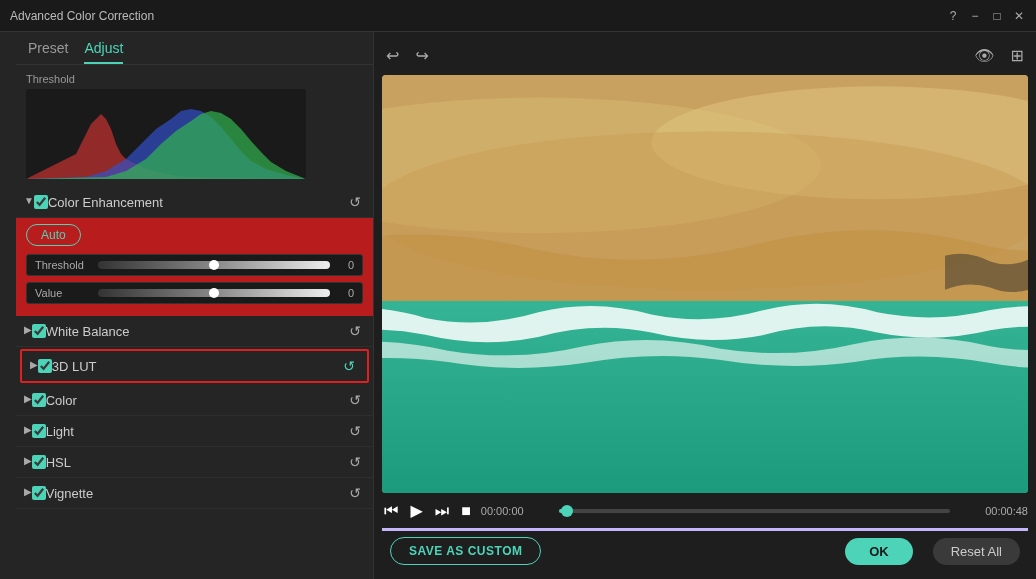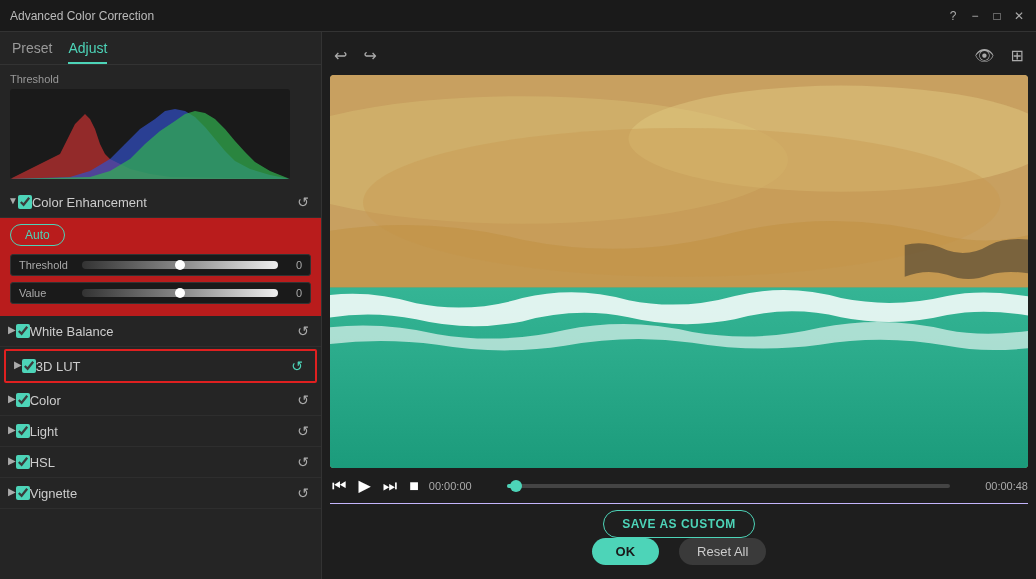--- a/index.html
+++ b/index.html
@@ -37,27 +37,28 @@
       justify-content: center;
       color: #aaa;
       font-size: 12px;
       cursor: pointer;
     }
     .main-layout {
       display: flex;
       height: calc(579px - 32px);
     }
     .left-panel {
-      width: 322px;
+      width: 374px;
       background: #252525;
       display: flex;
       flex-direction: column;
       border-right: 1px solid #333;
       overflow-y: auto;
       flex-shrink: 0;
+      padding-left: 16px;
     }
     .tabs {
       display: flex;
       padding: 8px 12px 0;
       gap: 16px;
       border-bottom: 1px solid #333;
       flex-shrink: 0;
     }
     .tab {
       font-size: 14px;
@@ -263,26 +264,25 @@
       height: 12px;
       background: #4dd4b8;
       border-radius: 50%;
       position: absolute;
       top: -4px;
       left: 2%;
       transform: translateX(-50%);
     }
     .bottom-bar {
       display: flex;
-      align-items: center;
+      align-items: flex-end;
       justify-content: space-between;
       padding: 6px 8px;
-      border-top: 1px solid #c4b5fd;
-      flex-shrink: 0;
-      flex-direction: column;
+      border-top: 3px solid #c4b5fd;
+      flex-shrink: 0;
     }
     .save-custom-btn {
       border: 1px solid #4dd4b8;
       background: transparent;
       color: #4dd4b8;
       border-radius: 16px;
       padding: 6px 18px;
       font-size: 12px;
       cursor: pointer;
       font-weight: 600;

